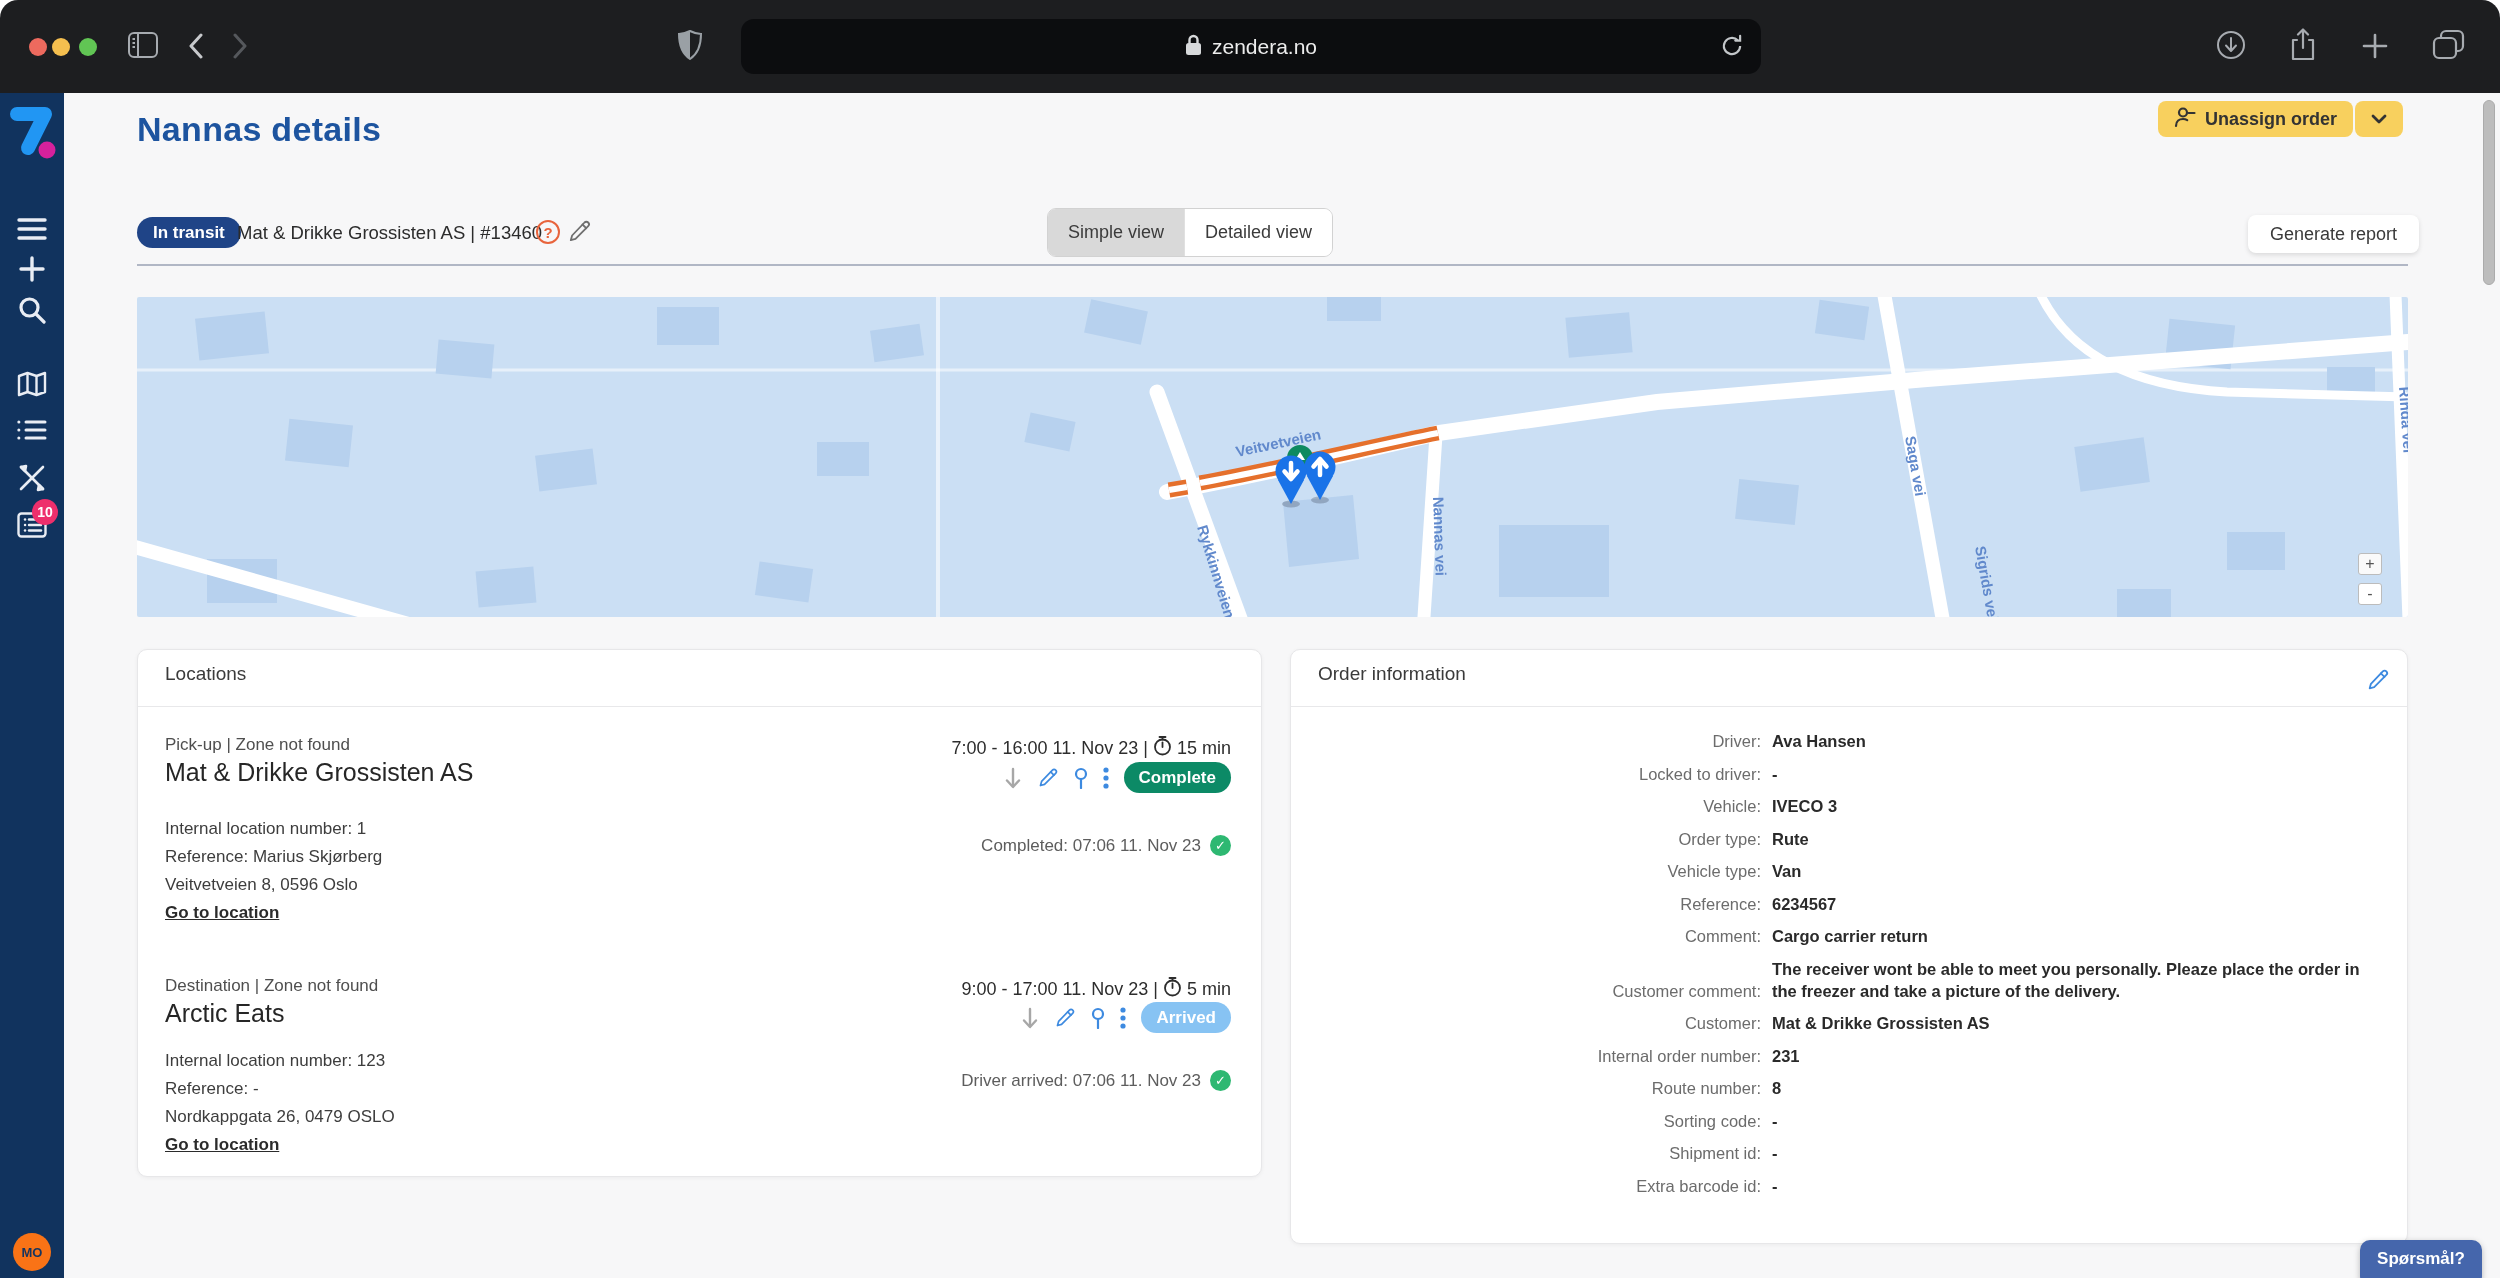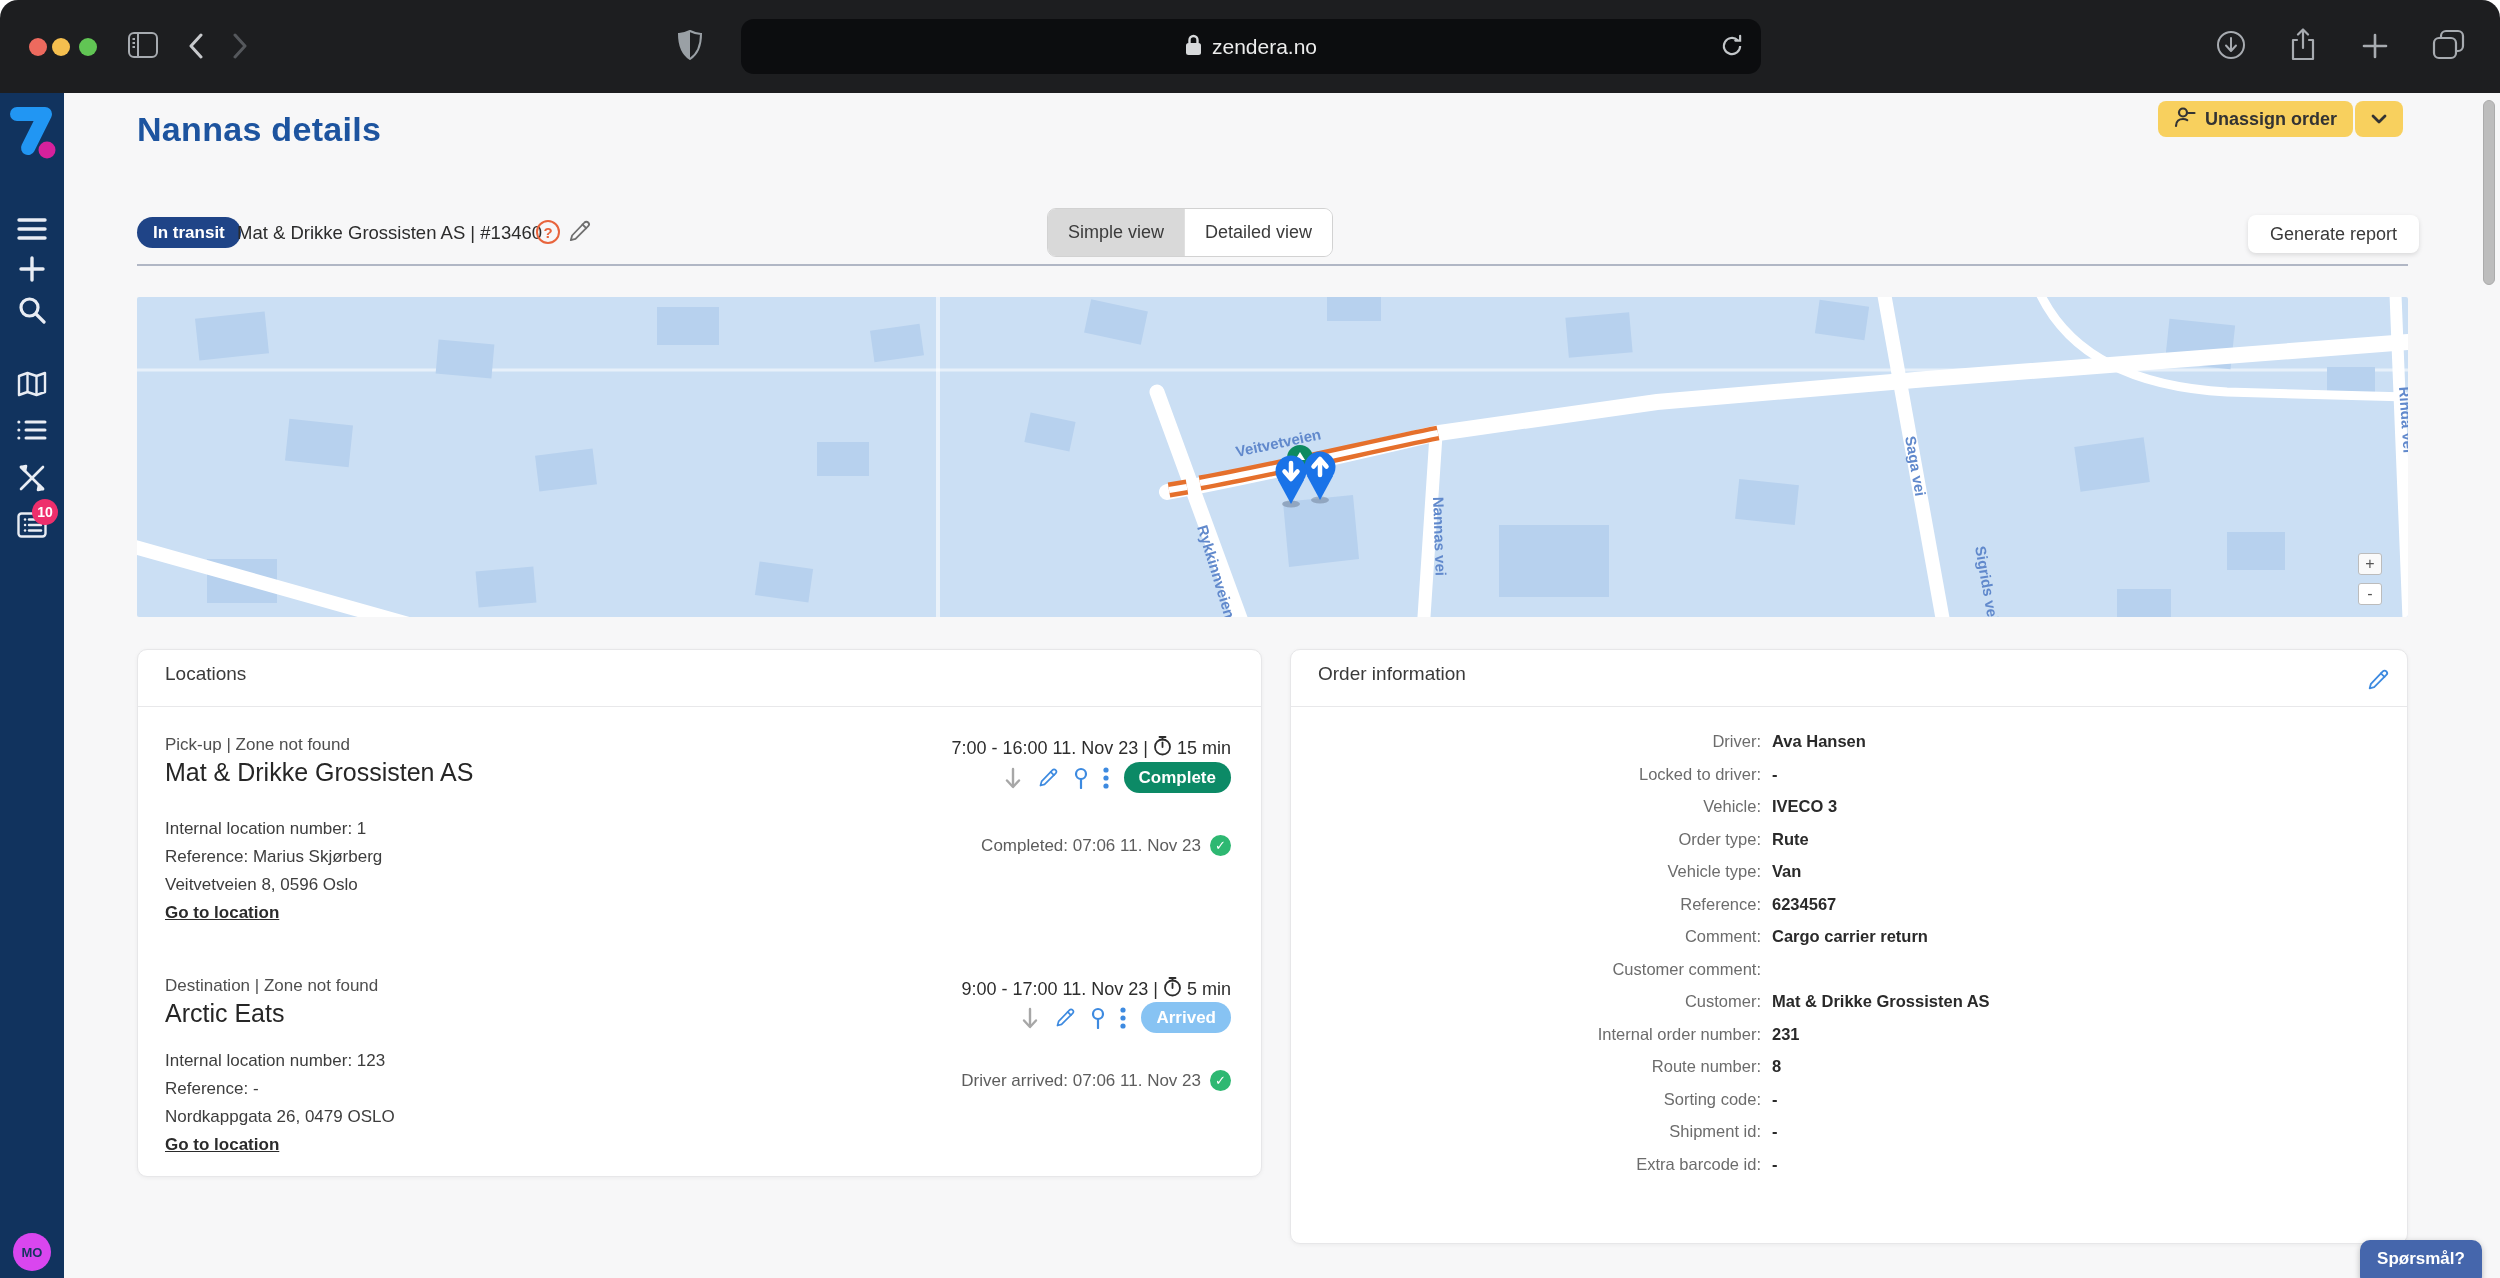--- a/index.html
+++ b/index.html
@@ -15,21 +15,21 @@
   .urlbar .host { color:#ececec; font-size:21px; }
   .reload { position:absolute; right:16px; top:14px; color:#c3c6c9; }
 
   
   .app { position:absolute; top:93px; left:0; right:0; bottom:0; background:#f7f7f8; }
 
   
   .znav { position:absolute; left:0; top:0; width:64px; height:100%; background:#11335e; }
   .znav .nicn { position:absolute; left:0; width:64px; height:34px; display:flex; align-items:center; justify-content:center; color:#e9edf4; }
   .badge-pink { position:absolute; left:32px; top:406px; min-width:26px; height:26px; border-radius:13px; background:#ee2f6c; color:#fff; font-size:14px; font-weight:bold; display:flex; align-items:center; justify-content:center; padding:0 4px; }
-  .avatar { position:absolute; left:13px; top:1140px; width:38px; height:38px; border-radius:50%; background:#d946ef; color:#16355f; font-size:13px; font-weight:bold; display:flex; align-items:center; justify-content:center; }
+  .avatar { position:absolute; left:13px; top:1140px; width:38px; height:38px; border-radius:50%; background:#f97316; color:#16355f; font-size:13px; font-weight:bold; display:flex; align-items:center; justify-content:center; }
 
   
   .page-title { position:absolute; left:137px; top:17px; font-size:34px; font-weight:600; color:#1d549f; letter-spacing:.3px; }
   .unassign { position:absolute; left:2158px; top:8px; height:36px; display:flex; gap:2px; cursor:pointer; }
   .unassign .main { background:#f8d05e; border-radius:8px; display:flex; align-items:center; gap:9px; padding:0 16px; color:#333; font-size:18px; font-weight:600; }
   .unassign .drop { background:#f8d05e; border-radius:8px; width:48px; display:flex; align-items:center; justify-content:center; color:#333; }
 
   
   .status-badge { position:absolute; left:137px; top:124px; height:31px; padding:0 16px; background:#1f4487; color:#fff; font-size:17px; font-weight:600; border-radius:16px; display:flex; align-items:center; }
   .order-label { position:absolute; left:237px; top:124px; height:31px; display:flex; align-items:center; font-size:18.5px; font-weight:500; color:#2c2c2c; }
@@ -492,20 +492,21 @@
         <div class="oi-row">
             <span class="oi-lab">Reference:</span>
             <span class="oi-val">6234567</span>
           </div>
         <div class="oi-row">
             <span class="oi-lab">Comment:</span>
             <span class="oi-val">Cargo carrier return</span>
           </div>
         <div class="oi-row">
             <span class="oi-lab">Customer comment:</span>
+            <span class="oi-val">The receiver wont be able to meet you personally. Pleaze place the order in the freezer and take a picture of the delivery.</span>
           </div>
         <div class="oi-row">
             <span class="oi-lab">Customer:</span>
             <span class="oi-val">Mat &amp; Drikke Grossisten AS</span>
           </div>
         <div class="oi-row">
             <span class="oi-lab">Internal order number:</span>
             <span class="oi-val">231</span>
           </div>
         <div class="oi-row">

